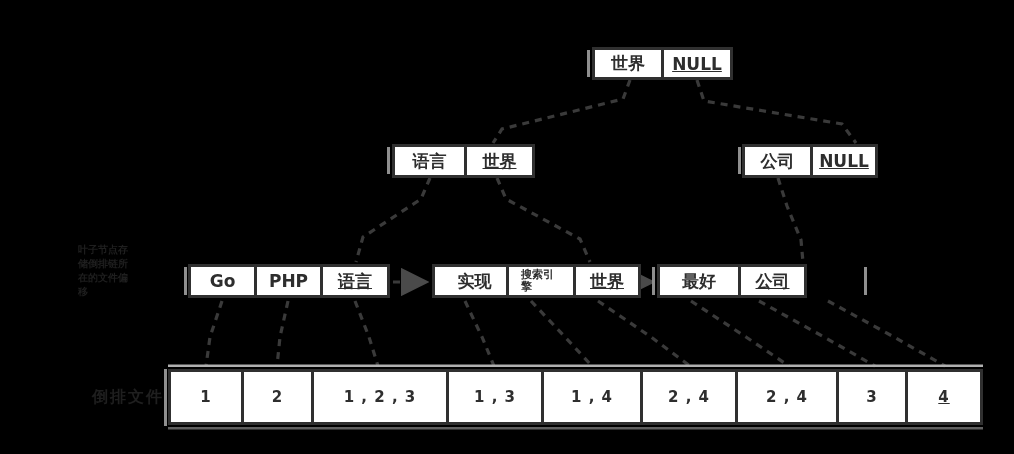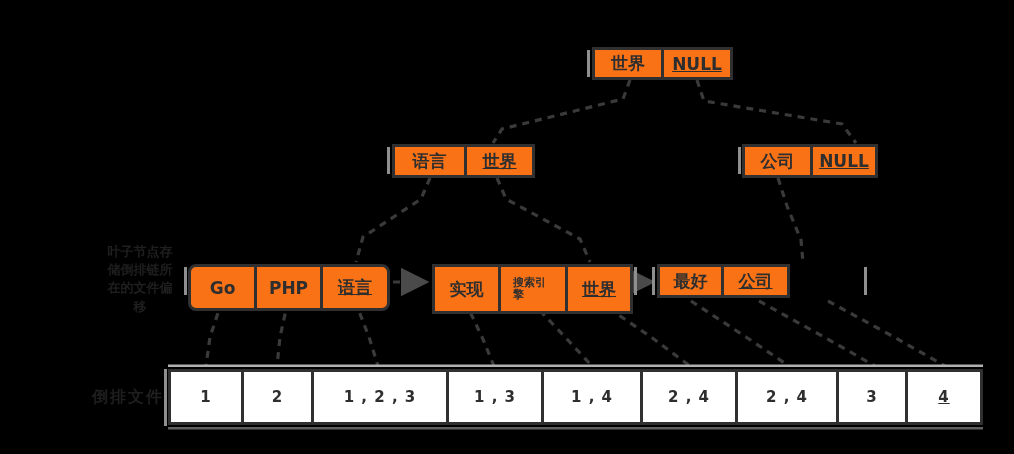--- a/index.html
+++ b/index.html
@@ -2,21 +2,21 @@
 <html><head>
 <meta charset="utf-8">
 <style>
   html,body{margin:0;padding:0;background:#000;}
   #canvas{
     position:relative;width:1014px;height:454px;background:#000000;
     overflow:hidden;font-family:"DejaVu Sans","Liberation Sans",sans-serif;
   }
   svg.edges{position:absolute;left:0;top:0;z-index:1;}
   .node{
-    position:absolute;display:flex;background:#f97316;
+    position:absolute;display:flex;background:#ffffff;
     border:3px solid #303030;box-sizing:border-box;z-index:2;
   }
   .cell{
     display:flex;align-items:center;justify-content:center;
     box-sizing:border-box;border-right:3px solid #303030;
     font-size:17px;font-weight:700;color:#2e2e2e;white-space:nowrap;
   }
   .cell:last-child{border-right:none;text-decoration:underline;}
   .cell .wrap2{
     display:inline-block;width:40px;font-size:11px;line-height:1.1;
@@ -25,22 +25,22 @@
   .postings-row{
     position:absolute;left:168px;top:369px;width:815px;height:56px;
     display:flex;background:#ffffff;border:3px solid #303030;
     box-sizing:border-box;z-index:2;
   }
   .postings-row .cell{font-size:15px;letter-spacing:1px;}
   .caption{
     position:absolute;color:#1f1f1f;font-weight:700;z-index:2;
   }
   .caption.leaf-note{
-    left:96px;top:243px;width:88px;font-size:13px;line-height:1.4;
-    text-align:center;white-space:pre-line;
+    left:78px;top:243px;width:88px;font-size:10px;line-height:1.4;
+    white-space:pre-line;
   }
   .caption.inv-file{
     left:88px;top:387px;width:80px;font-size:16px;letter-spacing:2px;
     text-align:center;white-space:nowrap;
   }
 </style>
 </head>
 <body>
 
 <div id="canvas">
@@ -90,34 +90,34 @@
 
   <div class="node" style="left:392px;top:144px;height:34px;">
     <div class="cell" style="width:72px">语言</div>
     <div class="cell" style="width:65px">世界</div>
   </div>
   <div class="node" style="left:742px;top:144px;height:34px;">
     <div class="cell" style="width:68px">公司</div>
     <div class="cell" style="width:62px">NULL</div>
   </div>
 
-  <div class="node" style="left:188px;top:264px;height:47px;border-radius:8px;">
+  <div class="node" style="left:188px;top:264px;height:34px;">
     <div class="cell" style="width:66px">Go</div>
     <div class="cell" style="width:66px">PHP</div>
     <div class="cell" style="width:64px">语言</div>
   </div>
-  <div class="node" style="left:432px;top:264px;height:50px;">
+  <div class="node" style="left:432px;top:264px;height:34px;padding-left:8px;">
     <div class="cell" style="width:66px">实现</div>
     <div class="cell" style="width:67px">
         <span class="wrap2">搜索引擎</span>
       </div>
     <div class="cell" style="width:62px">世界</div>
   </div>
   <div class="node" style="left:657px;top:264px;height:34px;">
-    <div class="cell" style="width:64px">最好</div>
+    <div class="cell" style="width:81px">最好</div>
     <div class="cell" style="width:63px">公司</div>
   </div>
 
   <div class="postings-row">
     <div class="cell" style="width:73px">1</div>
     <div class="cell" style="width:70px">2</div>
     <div class="cell" style="width:135px">1 , 2 , 3</div>
     <div class="cell" style="width:95px">1 , 3</div>
     <div class="cell" style="width:99px">1 , 4</div>
     <div class="cell" style="width:95px">2 , 4</div>

